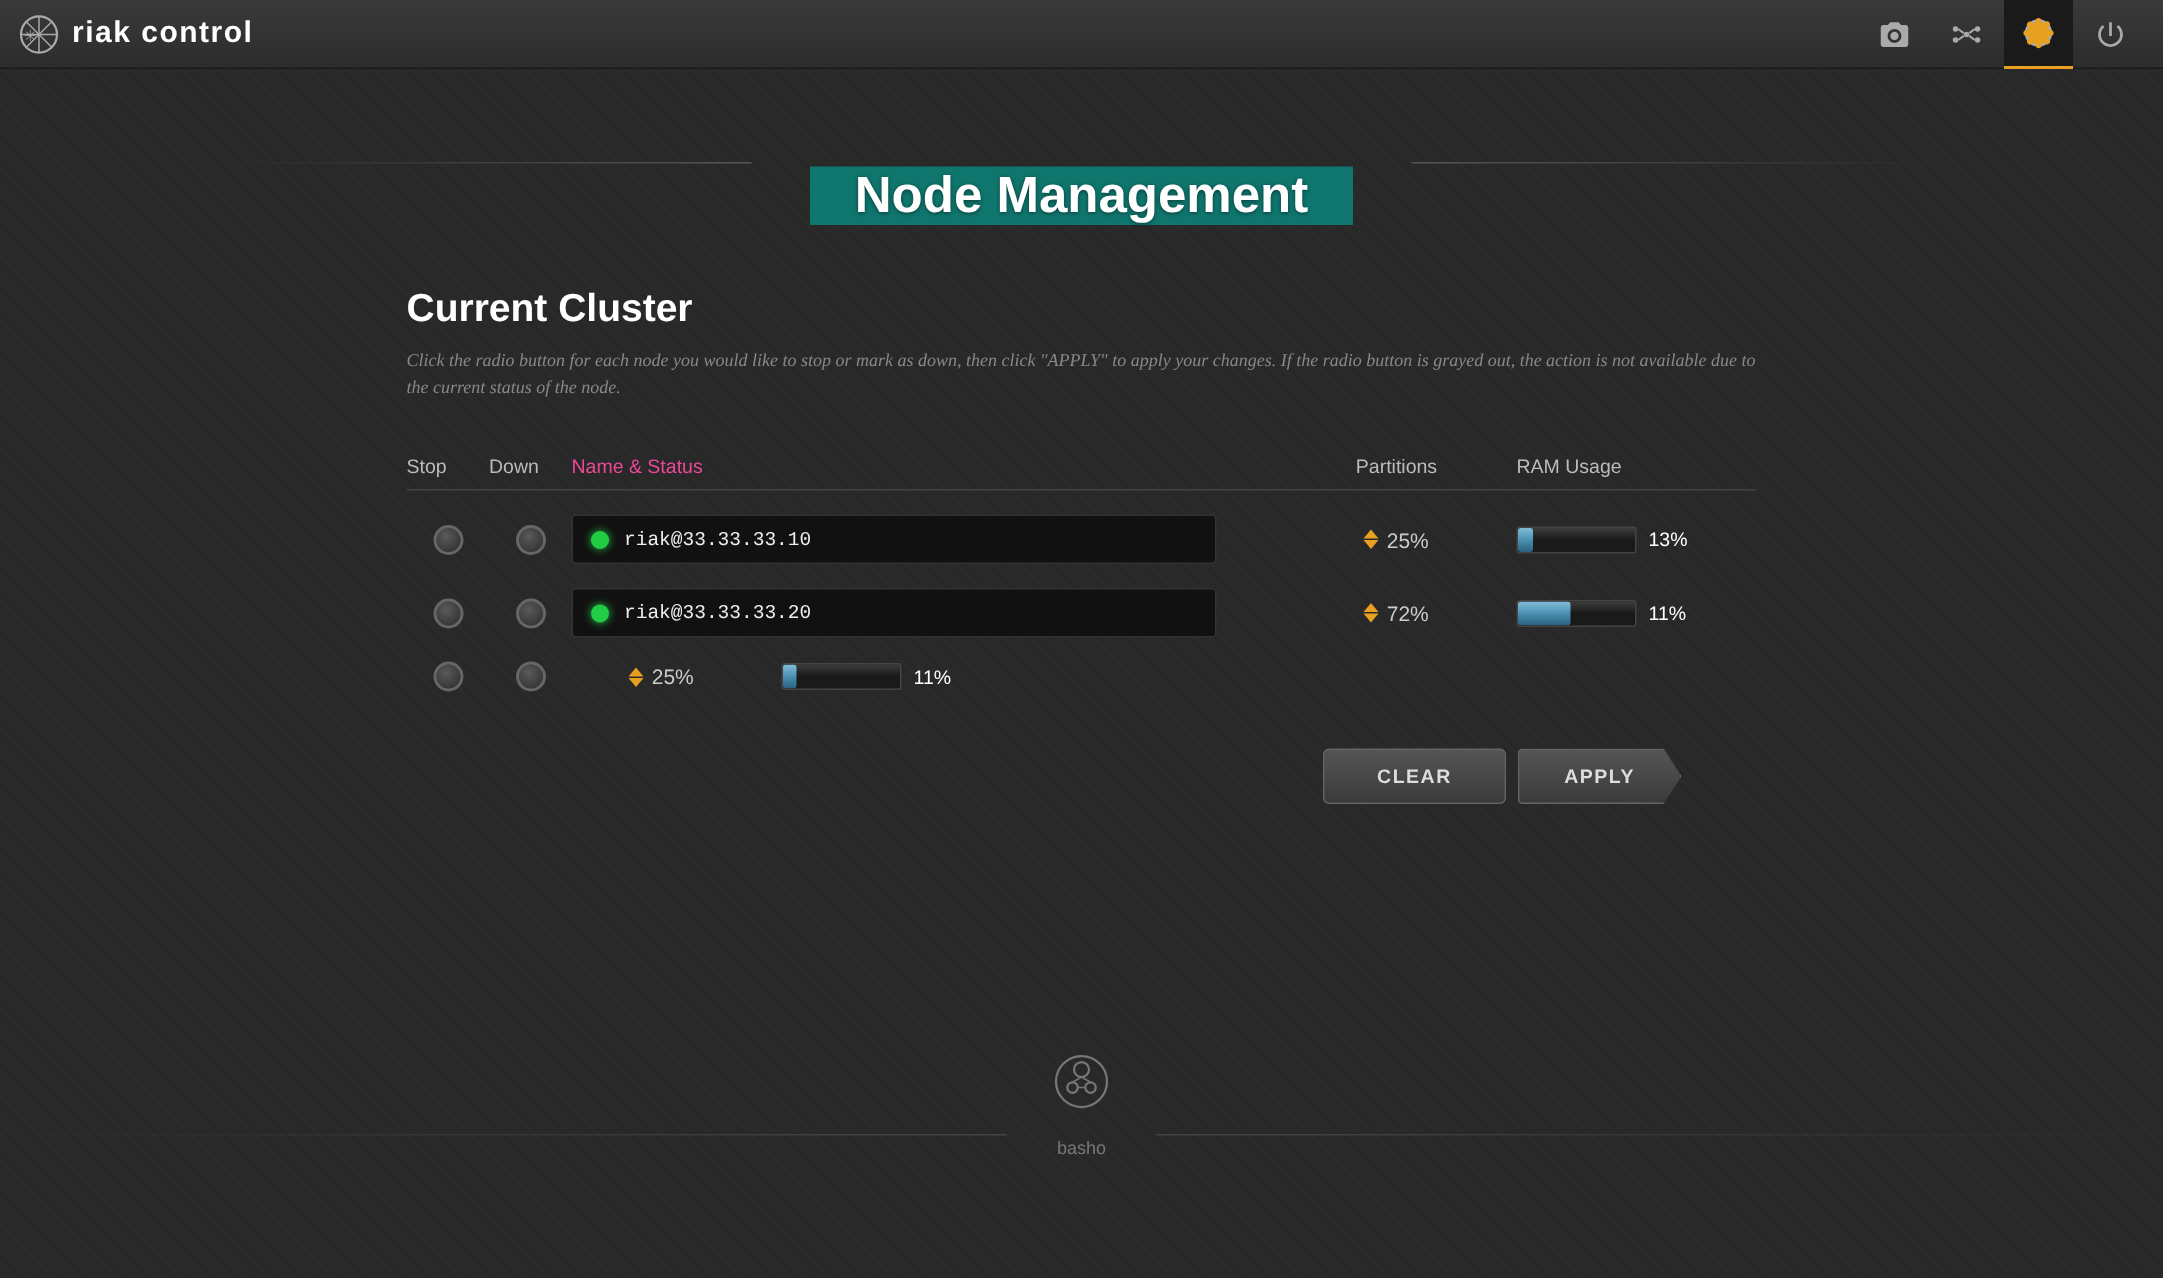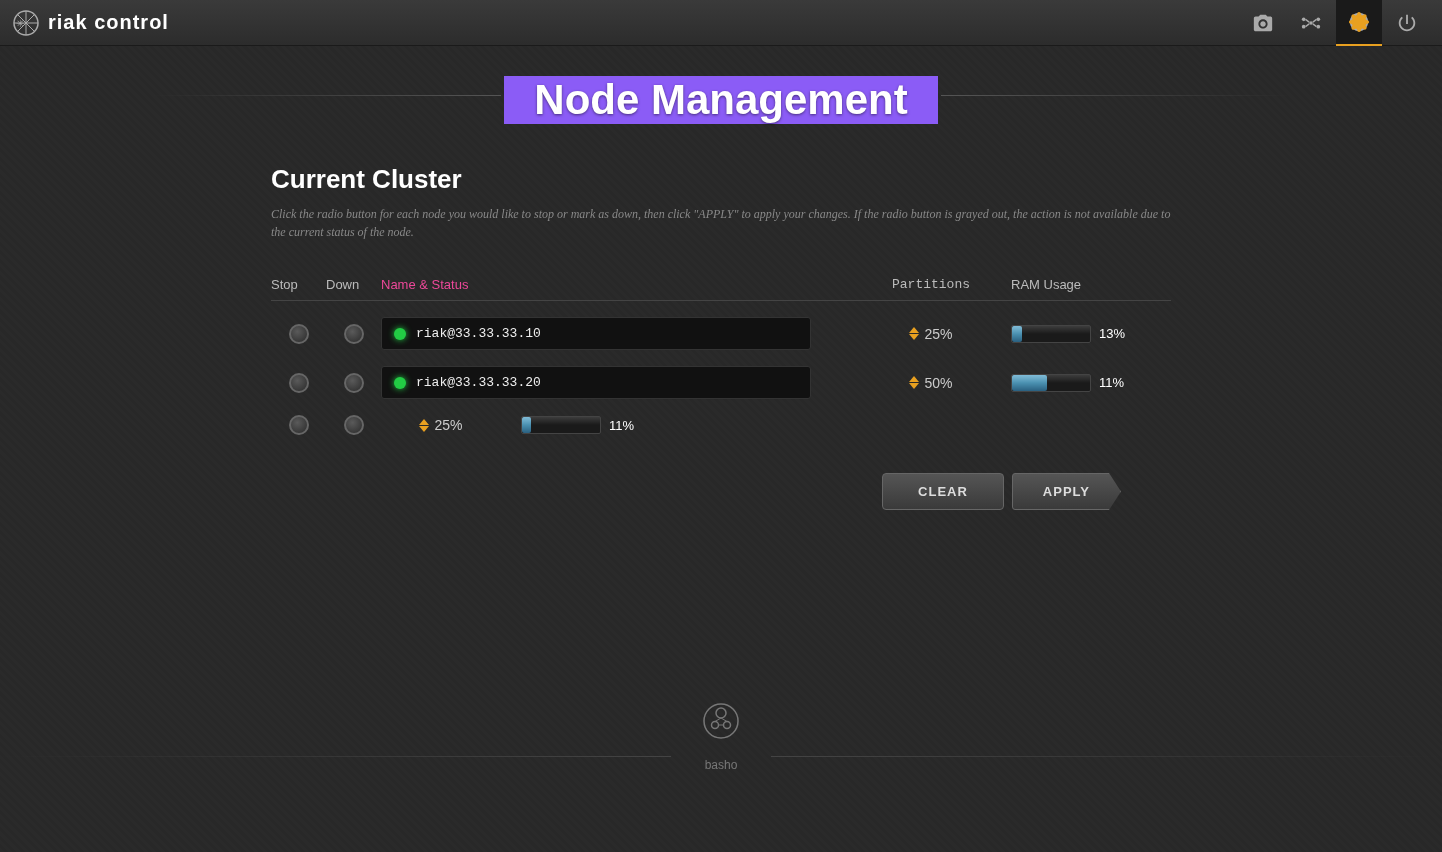--- a/index.html
+++ b/index.html
@@ -111,29 +111,30 @@
     .page-title-container::before {
       right: calc(50% + 220px);
     }
 
     .page-title-container::after {
       left: calc(50% + 220px);
       background: linear-gradient(to left, transparent, #555);
     }
 
     .page-title {
-      font-size: 42px;
+      font-size: 34px;
       font-weight: bold;
       color: #fff;
       font-family: Arial, sans-serif;
       text-shadow: 0 1px 3px rgba(0,0,0,0.5);
-      background: #8b5cf6;
+      background: #0f766e;
       padding: 0 30px;
       position: relative;
       z-index: 1;
+      margin-top: 35px;
     }
 
     
     .cluster-section {
       width: 900px;
       margin-top: 20px;
     }
 
     .cluster-title {
       font-size: 26px;
@@ -180,21 +181,21 @@
       flex: 1;
       font-size: 13px;
       color: #ec4899;
       font-family: Arial, sans-serif;
     }
 
     .col-partitions {
       width: 120px;
       font-size: 13px;
       color: #bbb;
-      font-family: Liberation Mono, monospace;
+      font-family: Liberation Sans, sans-serif;
       text-align: center;
     }
 
     .col-ram {
       width: 160px;
       font-size: 13px;
       color: #bbb;
       font-family: Arial, sans-serif;
       text-align: left;
       margin-left: 20px;
@@ -532,21 +533,21 @@
         <div class="node-name-box">
           <div class="status-dot"></div>
           <span class="node-name-text">riak@33.33.33.20</span>
         </div>
       </div>
       <div class="partition-cell">
         <div class="partition-arrows">
           <div class="arrow-up"></div>
           <div class="arrow-down"></div>
         </div>
-        <span class="partition-pct">50%</span>
+        <span class="partition-pct">72%</span>
       </div>
       <div class="ram-cell">
         <div class="ram-bar-container">
           <div class="ram-bar-fill" style="width: 45%"></div>
           <div class="ram-bar-sheen"></div>
         </div>
         <span class="ram-pct">11%</span>
       </div>
     </div>
 

